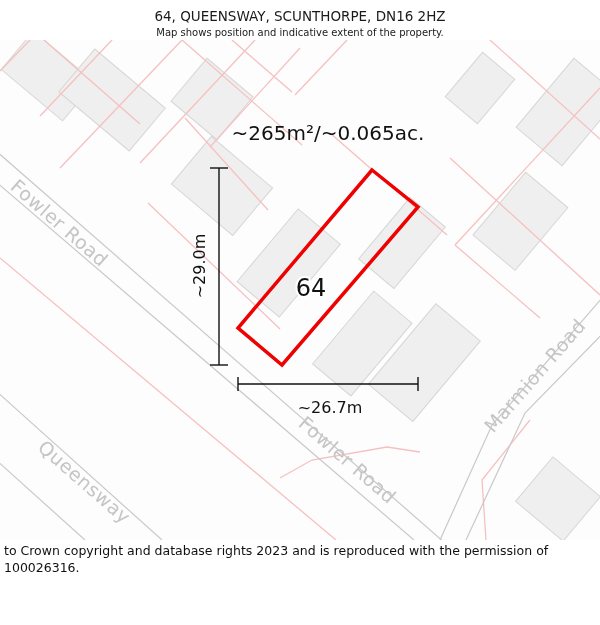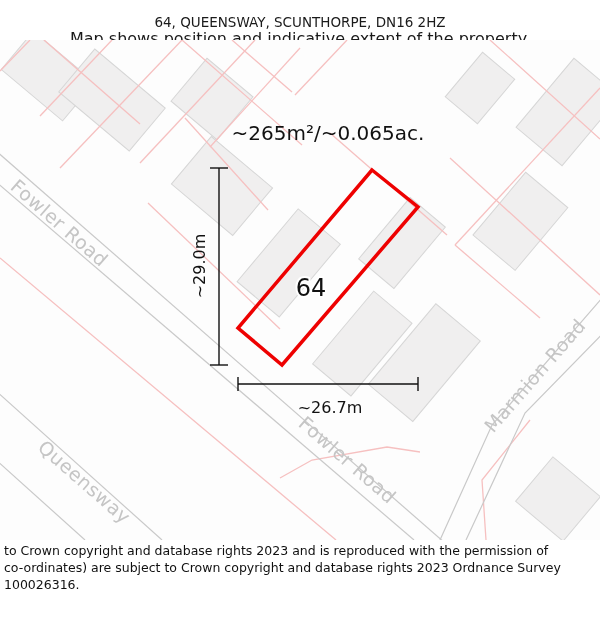--- a/index.html
+++ b/index.html
@@ -1,19 +1,19 @@
 <!DOCTYPE html>
 <html style="--plot-outline: #ee0101; --parcel-line: #f6c0c0; --road-edge: #c9c9c9; --building-fill: #f0efef; --building-stroke: #d6d6d6; --road-label: #c5c5c5;"><head>
 <meta charset="utf-8">
 <style>
   html,body{margin:0;padding:0;background:#ffffff;}
   body{width:600px;height:625px;overflow:hidden;font-family:"DejaVu Sans","Liberation Sans",sans-serif;}
-  .header{height:40px;text-align:center;padding-top:14px;box-sizing:border-box;background:#ffffff;}
+  .header{height:40px;text-align:center;padding-top:8px;box-sizing:border-box;background:#ffffff;}
   .header .title{font-size:13.5px;color:#1a1a1a;line-height:17px;}
-  .header .subtitle{font-size:16px;color:#1a1a1a;line-height:16px;}
+  .header .subtitle{font-size:10px;color:#1a1a1a;line-height:16px;}
   .map-wrap{width:600px;height:500px;position:relative;background:#fdfdfd;}
   svg{display:block;}
   .building{fill:var(--building-fill,#f0f0f0);stroke:var(--building-stroke,#d4d4d4);stroke-width:1;}
   .pink{stroke:var(--parcel-line,#f6c0c0);stroke-width:1.3;fill:none;}
   .roadedge{stroke:var(--road-edge,#c9c9c9);stroke-width:1.2;fill:none;}
   .plot{stroke:var(--plot-outline,#ee0101);stroke-width:3.5;fill:none;stroke-linejoin:miter;}
   .dim{stroke:#111;stroke-width:1.4;fill:none;}
   .maptext{fill:#111;}
   .roadlabel{fill:var(--road-label,#c4c4c4);font-size:19px;letter-spacing:0.5px;}
   .halo{paint-order:stroke;stroke:#ffffff;stroke-width:4;stroke-linejoin:round;}
@@ -102,15 +102,14 @@
     <line class="dim" x1="238" y1="384" x2="418" y2="384"></line>
     <line class="dim" x1="238" y1="377" x2="238" y2="391"></line>
     <line class="dim" x1="418" y1="377" x2="418" y2="391"></line>
     <text class="maptext" x="330" y="413" text-anchor="middle" font-size="16">~26.7m</text>
   </g>
 </svg>
 </div>
 
 <div class="footer">
   <div>to Crown copyright and database rights 2023 and is reproduced with the permission of</div>
-  <div>co-ordinates) are subject to Crown copyright and database rights 2023 Ordnance Survey</div>
   <div>100026316.</div>
 </div>
 
 </body></html>

